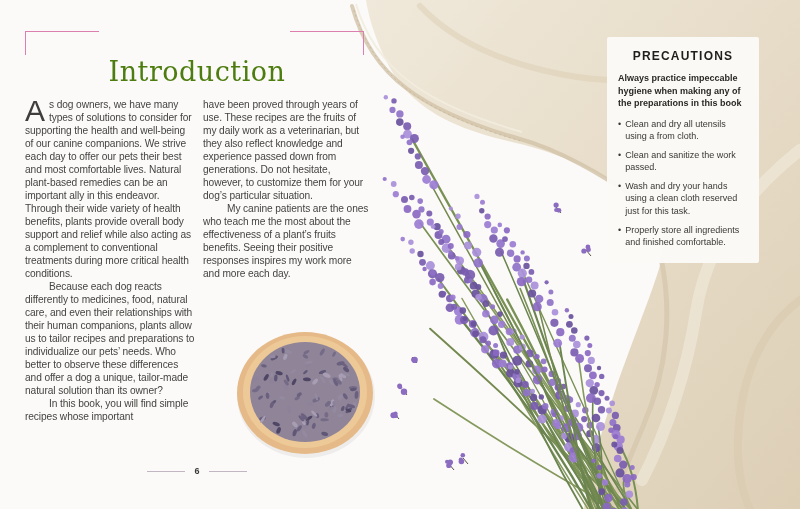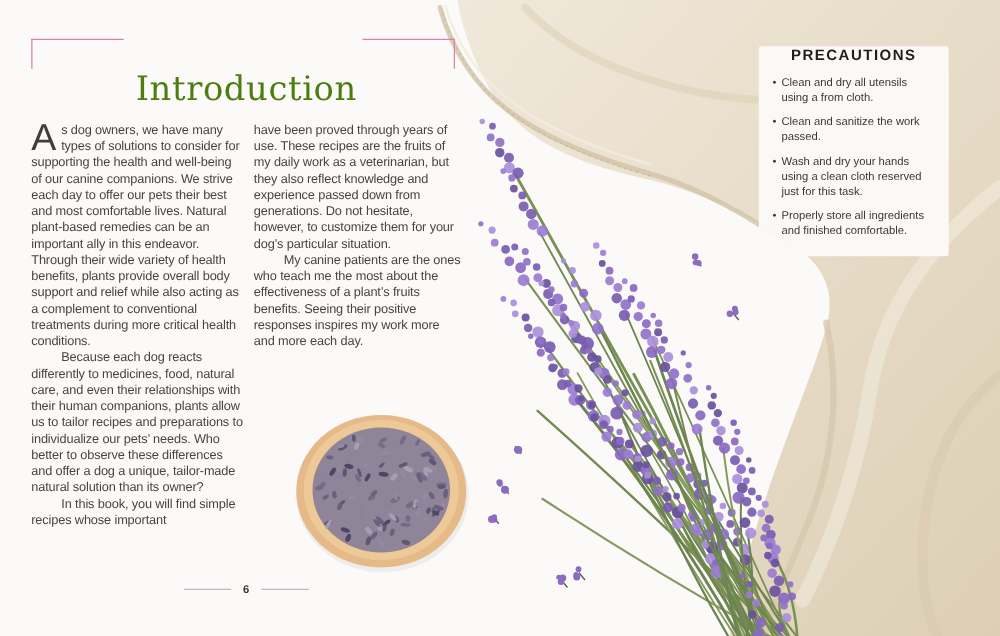--- a/index.html
+++ b/index.html
@@ -41,21 +41,21 @@
   .footer{
     position:absolute;left:25px;top:466px;width:344px;
     display:flex;align-items:center;justify-content:center;gap:9px;
   }
   .fline{display:inline-block;width:38px;height:1px;background:#c2b6c4;}
   .pagenum{font-size:9px;font-weight:700;color:#3b3b3b;}
 
   
   .precautions{
     position:absolute;left:607px;top:37px;width:152px;box-sizing:border-box;
-    background:rgba(251,250,247,.96);border-radius:2px;padding:0 11px 8px 11px;
+    background:rgba(251,250,247,.96);border-radius:2px;padding:12px 11px 8px 11px;
   }
   .precautions h2{
     margin:0 0 9px 0;text-align:center;font-size:12px;letter-spacing:1.2px;
     font-weight:700;color:#201e1b;
   }
   .precautions .intro{
     margin:0 0 8px 0;font-size:9px;line-height:1.4;font-weight:700;color:#2b2926;
   }
   .precautions ul{list-style:none;margin:0;padding:0;}
   .precautions li{
@@ -534,20 +534,21 @@
   </div>
 
   <div class="footer">
     <span class="fline"></span>
     <span class="pagenum">6</span>
     <span class="fline"></span>
   </div>
 
   <aside class="precautions">
     <h2>PRECAUTIONS</h2>
+    <p class="intro">Always practice impeccable hygiene when making any of the preparations in this book</p>
     <ul>
       <li>
           <span class="bullet">•</span>
           <span>Clean and dry all utensils using a from cloth.</span>
         </li>
       <li>
           <span class="bullet">•</span>
           <span>Clean and sanitize the work passed.</span>
         </li>
       <li>

